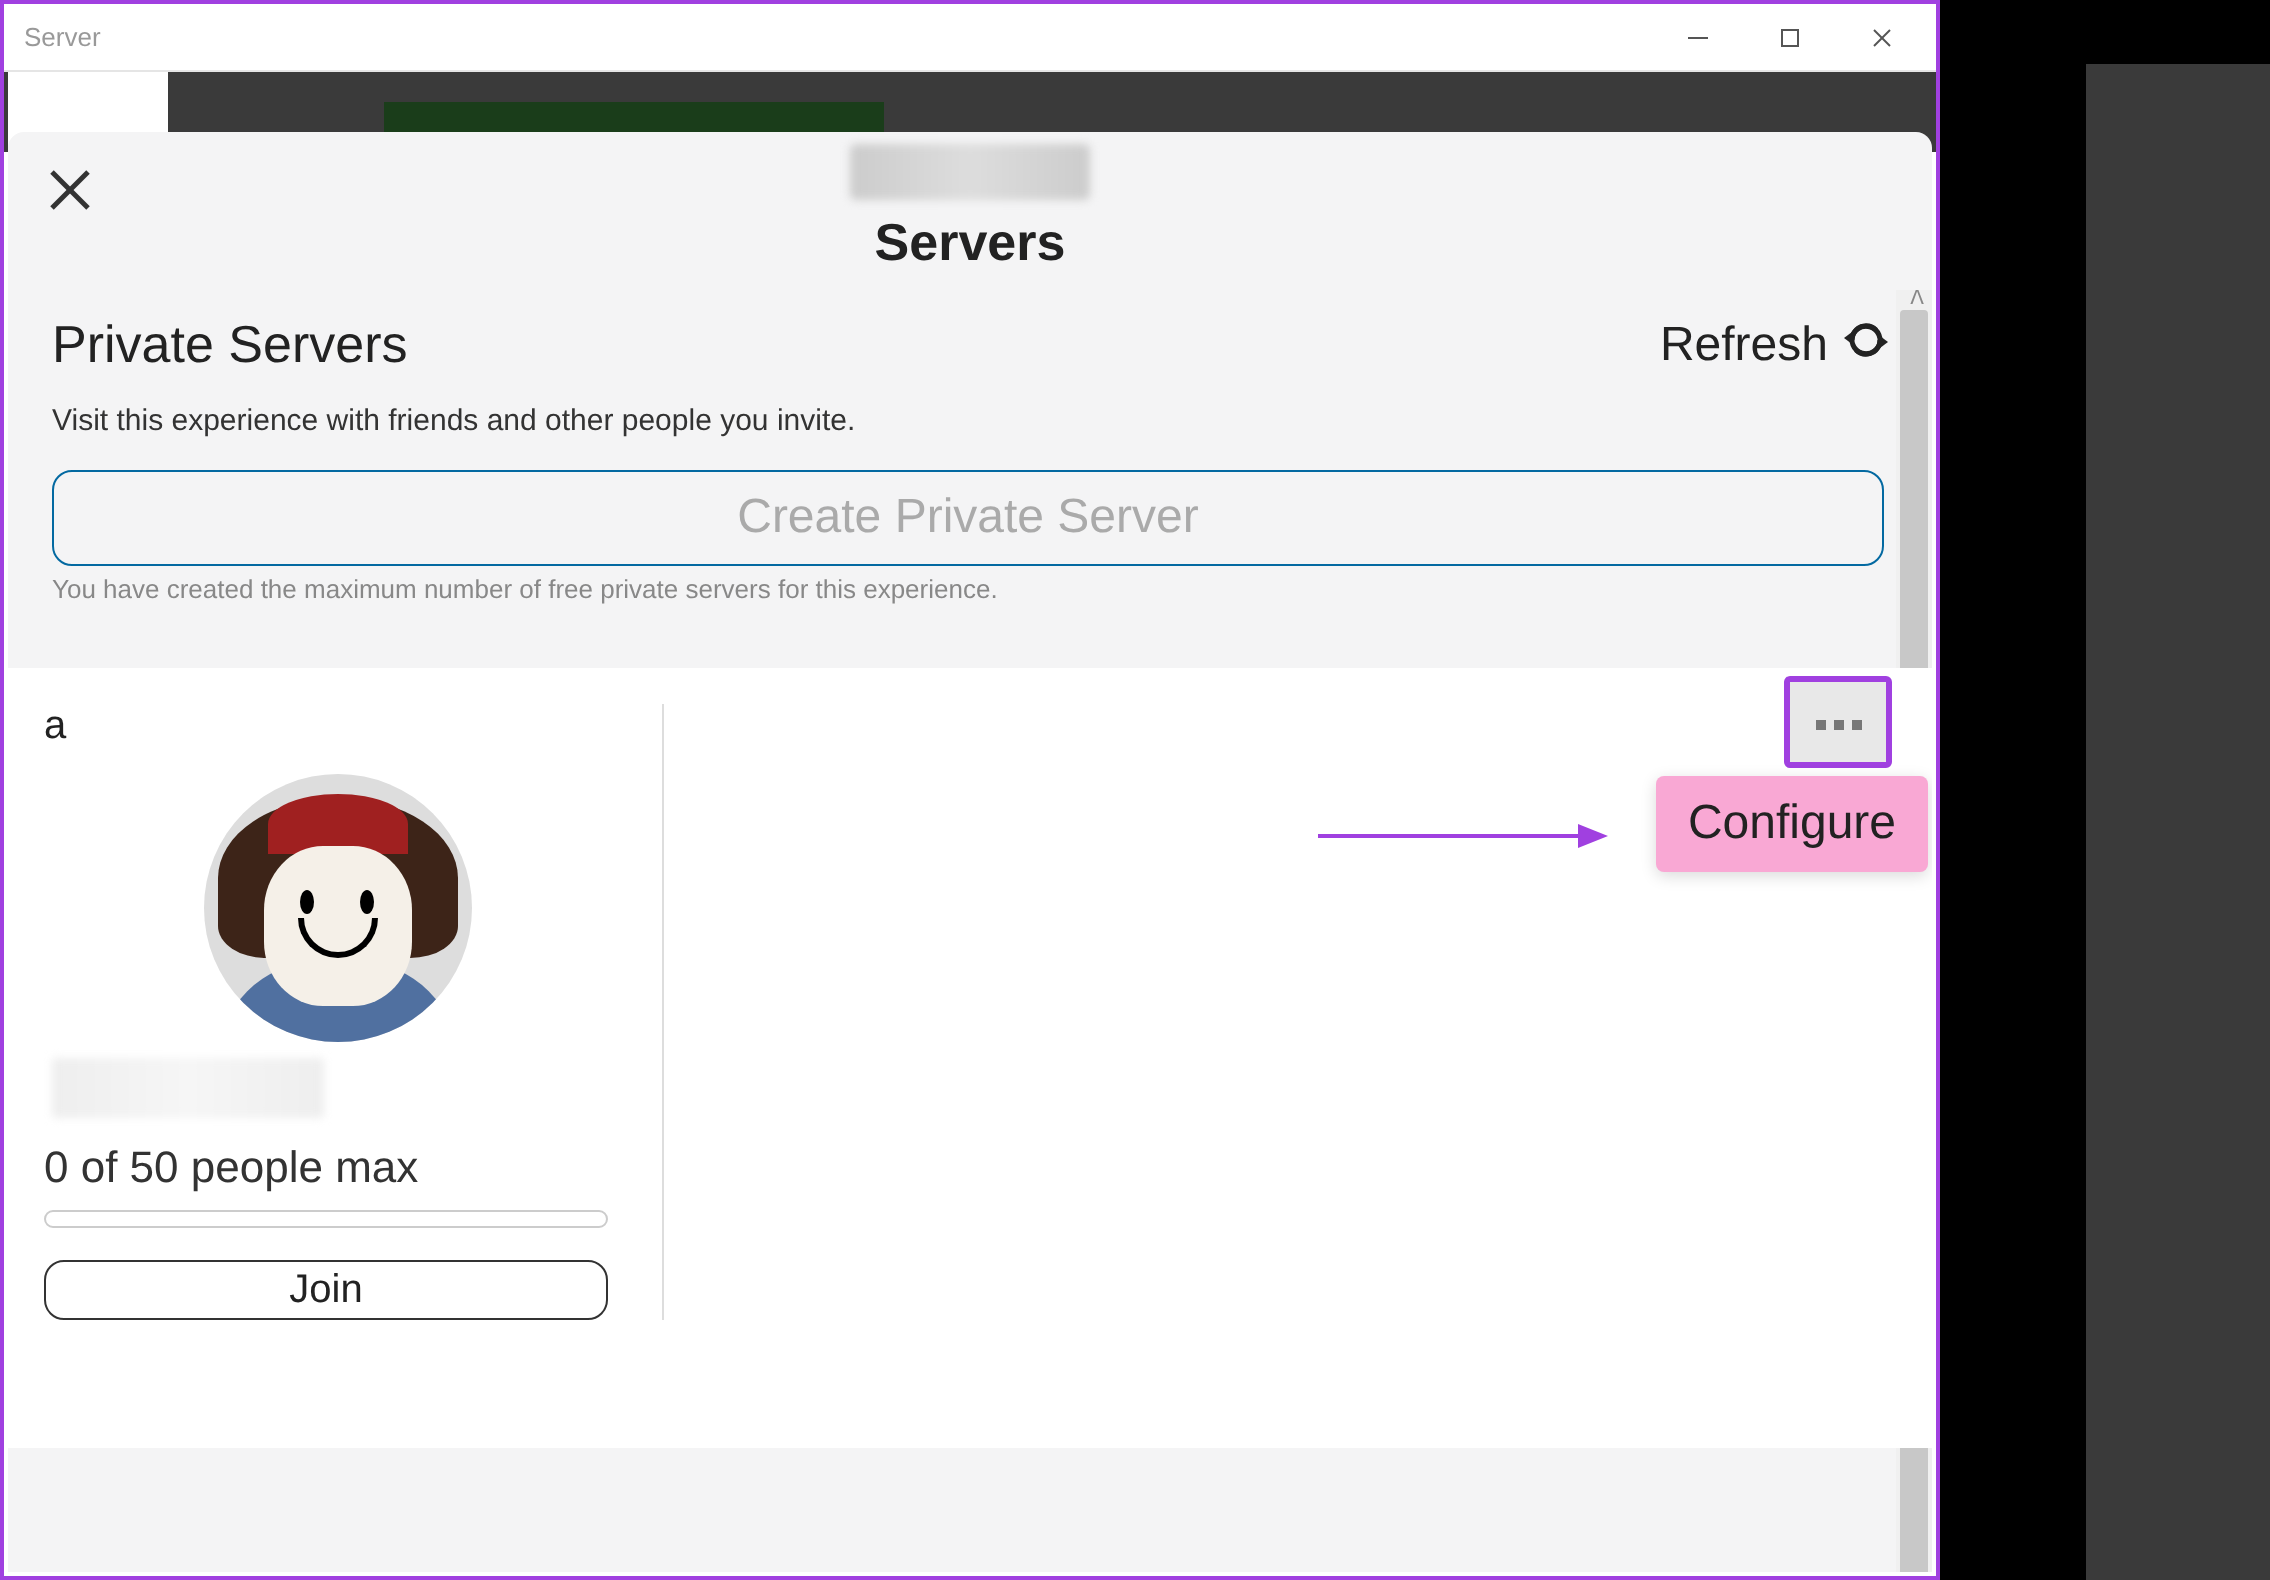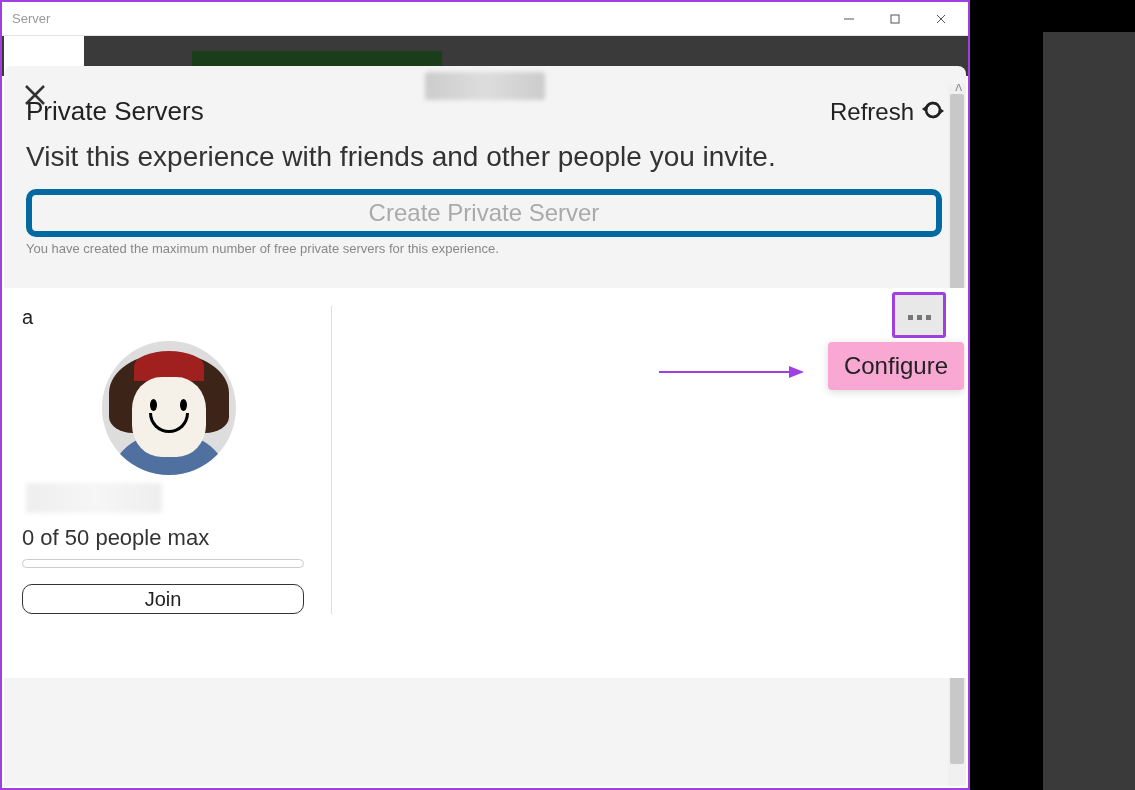--- a/index.html
+++ b/index.html
@@ -34,23 +34,23 @@
     
     .section { padding: 12px 22px 0; }
     .section-row { display: flex; justify-content: space-between; align-items: center; margin-bottom: 14px; }
     .section-title { font-size: 26px; font-weight: 400; color: #222; }
     .refresh-group { display: flex; align-items: center; gap: 8px; cursor: pointer; }
     .refresh-label { font-size: 24px; font-weight: 400; color: #222; }
     .refresh-icon svg { width: 22px; height: 22px; }
     
     .price-row { margin-bottom: 8px; font-size: 23px; color: #444; }
     .price-row .price-value { font-weight: 700; color: #222; }
-    .description { font-size: 28px; color: #333; margin-bottom: 16px; }
+    .description { font-size: 15px; color: #333; margin-bottom: 16px; }
     
-    .create-btn { width: calc(100% - 2px); height: 48px; border: 6px solid #0369a1; border-radius: 10px; background: transparent; font-size: 24px; color: #aaa; cursor: pointer; margin-bottom: 4px; }
+    .create-btn { width: calc(100% - 2px); height: 48px; border: 1px solid #0369a1; border-radius: 10px; background: transparent; font-size: 24px; color: #aaa; cursor: pointer; margin-bottom: 4px; }
     .max-note { font-size: 13px; color: #888; margin-bottom: 32px; }
     
     .server-panel { background: #fff; margin: 0 0 0 0; padding: 18px 18px 18px 18px; min-height: 390px; position: relative; }
     .server-card { width: 310px; border-right: 1px solid #ddd; padding-right: 16px; }
     .server-name { font-size: 20px; color: #222; margin-bottom: 12px; }
     .avatar-wrap { display:flex; justify-content:center; }
     .avatar { width: 134px; height: 134px; border-radius: 50%; background: #ddd; position: relative; overflow: hidden; margin-bottom: 8px; }
     .avatar-hair { position: absolute; width: 120px; height: 80px; background: #3d2418; border-radius: 50% 50% 20% 20%; top: 12px; left: 7px; }
     .avatar-hat { position: absolute; width: 70px; height: 30px; background: #a02020; border-radius: 50% 50% 0 0; top: 10px; left: 32px; }
     .avatar-face { position: absolute; width: 74px; height: 80px; background: #f5f0e8; border-radius: 40%; top: 36px; left: 30px; }
@@ -116,20 +116,21 @@
 
     <div class="modal">
       <div class="modal-header">
         <div class="close-x">
           <svg viewBox="0 0 22 22">
               <line x1="2" y1="2" x2="20" y2="20" stroke="#333" stroke-width="2.5"></line>
               <line x1="20" y1="2" x2="2" y2="20" stroke="#333" stroke-width="2.5"></line>
             </svg>
         </div>
         <div class="obscured-title-area"></div>
+        <div class="modal-title">Servers</div>
       </div>
 
       <div class="modal-body">
         <div class="scrollbar-track">
           <div class="scroll-arrow-up">ᐱ</div>
           <div class="scrollbar-thumb"></div>
         </div>
 
         <div class="section">
           <div class="section-row">

